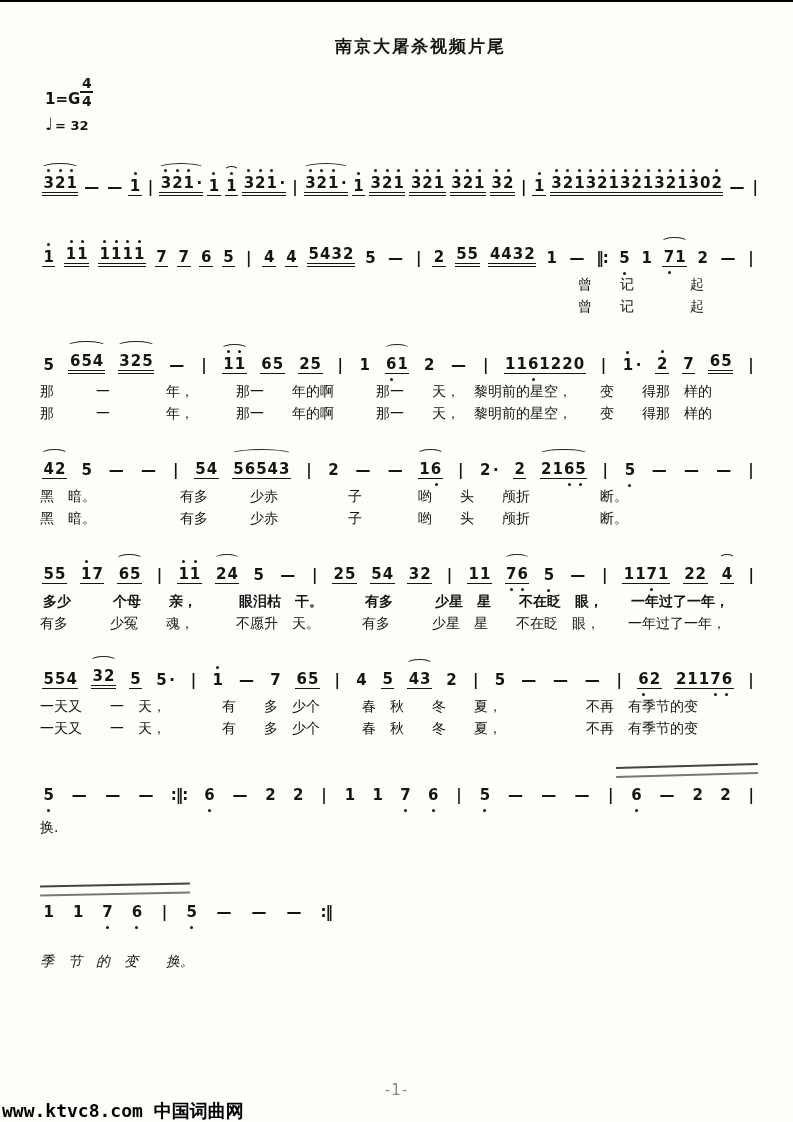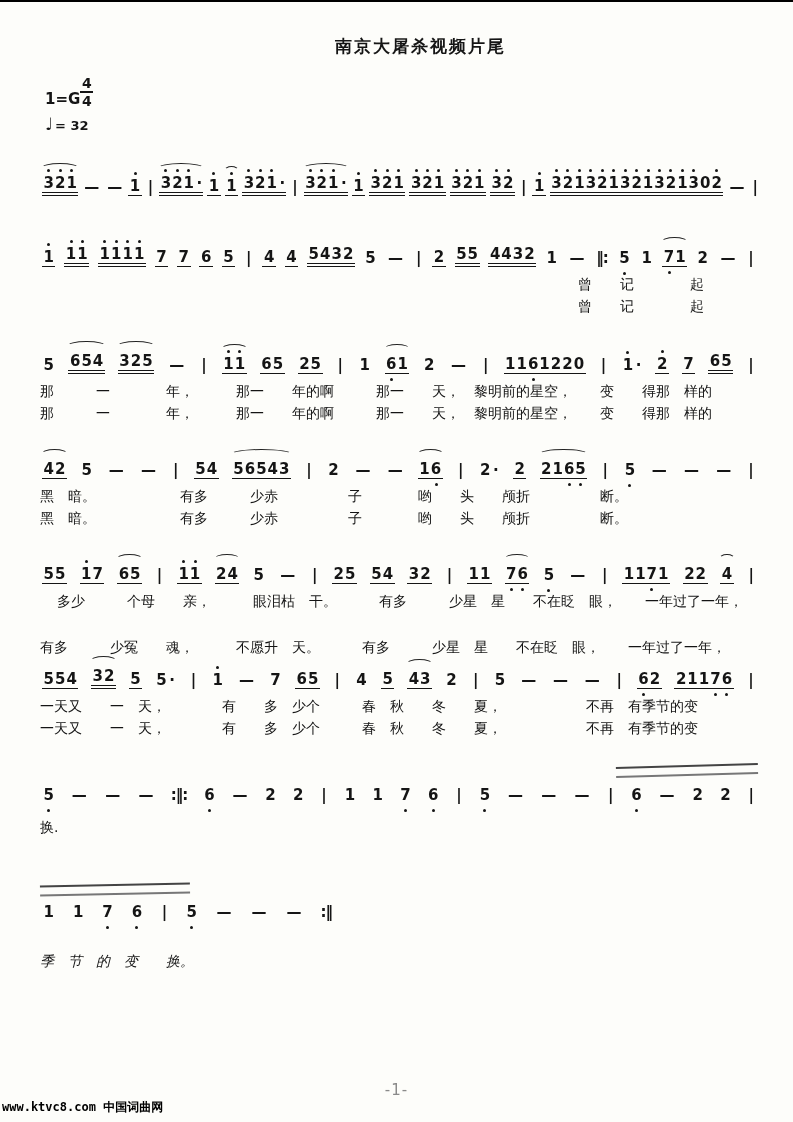--- a/index.html
+++ b/index.html
@@ -33,21 +33,21 @@
   .bar{margin:0 4px;font-weight:bold;line-height:1.2;}
   .dash{margin:0 4px;font-weight:bold;line-height:1.2;}
   .rep{margin:0 3px;font-weight:bold;letter-spacing:-1px;line-height:1.2;}
   .lyr{position:absolute;font-size:14px;white-space:pre;color:#141414;line-height:1.1;text-align:right;}
   .slant{position:absolute;height:7px;border-top:2px solid #444;border-bottom:2px solid #777;}
   .slant-right{right:0;width:142px;top:-17px;transform:rotate(-1.6deg);}
   .slant-left{left:0;width:150px;top:-15px;transform:rotate(-1.2deg);}
   .pagenum{position:absolute;top:1079px;left:0;width:100%;text-align:center;
            color:#8a8a8a;font-size:15px;letter-spacing:1px;}
   .watermark{position:absolute;left:2px;top:1097px;font-family:"DejaVu Sans Mono",monospace;
-             font-size:12px;font-weight:bold;color:#000;}
+             font-size:18px;font-weight:bold;color:#000;}
 </style>
 </head>
 <body>
 
 <div class="page">
 
   <div class="title">南京大屠杀视频片尾</div>
 
   <div class="keyrow">
     <span>1=G</span>
@@ -422,22 +422,22 @@
           </span>
           <span class="grp u1">
             <span class="ch">2</span>
             <span class="ch">2</span>
           </span>
           <span class="grp u1 arc">
             <span class="ch">4</span>
           </span>
           <span class="bar">|</span>
         </div>
-        <div class="lyr" style="left: 17px; top: 32px;">多少　　　个母　　亲，　　　眼泪枯　干。　　　有多　　　少星　星　　不在眨　眼，　　一年过了一年，</div>
-        <div class="lyr" style="left: 0px; top: 54px; margin-top: 24px;">有多　　　少冤　　魂，　　　不愿升　天。　　　有多　　　少星　星　　不在眨　眼，　　一年过了一年，</div>
+        <div class="lyr" style="left: 3px; top: 32px; font-weight: bold;">多少　　　个母　　亲，　　　眼泪枯　干。　　　有多　　　少星　星　　不在眨　眼，　　一年过了一年，</div>
+        <div class="lyr" style="left: 0px; top: 54px;">有多　　　少冤　　魂，　　　不愿升　天。　　　有多　　　少星　星　　不在眨　眼，　　一年过了一年，</div>
       </div>
       <div class="sline" style="top: 665px; width: 718px;">
         <div class="notes">
           <span class="grp u1">
             <span class="ch">5</span>
             <span class="ch">5</span>
             <span class="ch">4</span>
           </span>
           <span class="grp u2 arc">
             <span class="ch">3</span>

